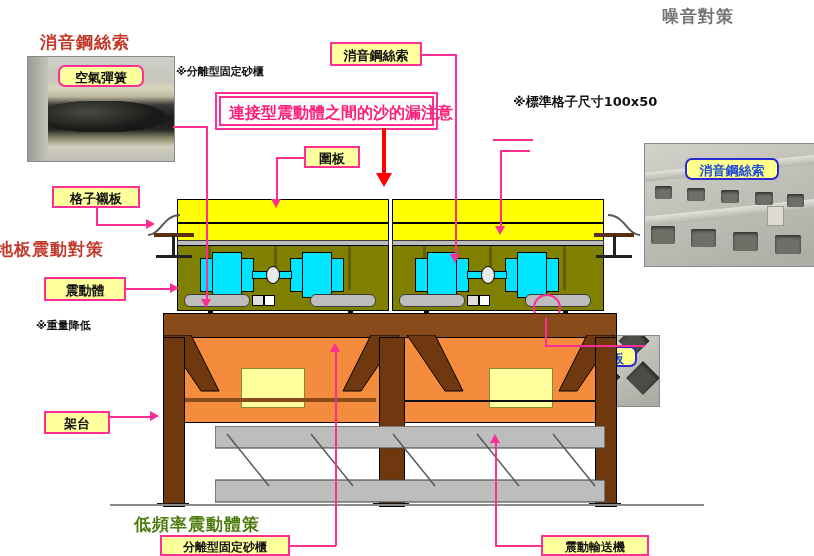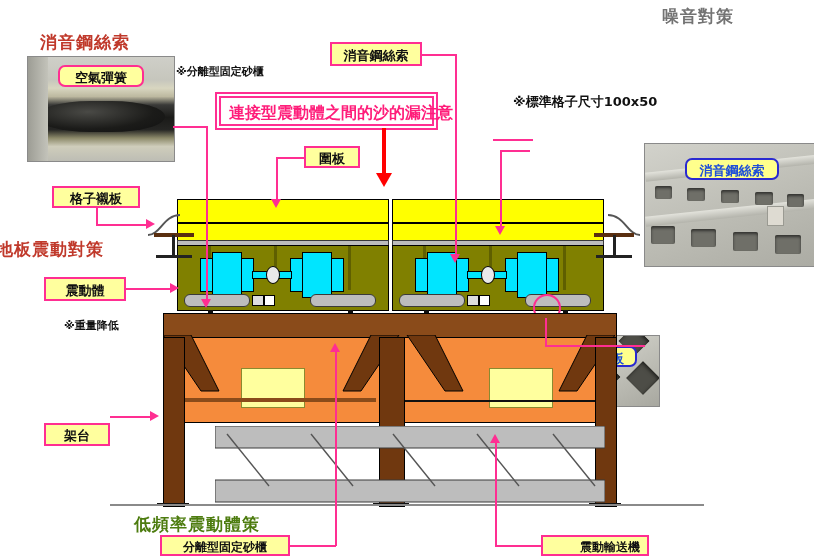--- a/index.html
+++ b/index.html
@@ -84,21 +84,21 @@
 
 <div class="abs sect-head sect-red" style="left:-4px;top:238px;">地板震動對策</div>
 
 <div class="abs sect-head sect-blk" style="left:662px;top:5px;">噪音對策</div>
 
 <div class="abs sect-head sect-blk" style="left:664px;top:243px;">安全對策</div>
 
 <div class="abs sect-head sect-blue" style="left:134px;top:513px;">低頻率震動體策</div>
 
 <div class="abs note" style="left:176px;top:64px;">※分離型固定砂櫃</div>
-<div class="abs note" style="left:36px;top:318px;margin-left:28px;">※重量降低</div>
+<div class="abs note" style="left:36px;top:318px;">※重量降低</div>
 <div class="abs note" style="left:513px;top:93px;font-size:13px;">※標準格子尺寸100x50</div>
 
 <div class="abs photo ph-air" style="left:27px;top:56px;width:146px;height:104px;">
   <div class="abs ybox round" style="left:30px;top:8px;width:86px;height:22px;line-height:18px;">空氣彈簧</div>
 </div>
 
 <div class="abs photo ph-grate" style="left:644px;top:37px;width:165px;height:122px;">
   <div class="grate-bar" style="left:0;top:18px;width:100%;height:9px;transform:rotate(-6deg);"></div>
   <div class="grate-bar" style="left:0;top:62px;width:100%;height:10px;transform:rotate(-6deg);"></div>
   <div class="grate-cell" style="left:10px;top:42px;width:17px;height:13px;"></div>
@@ -221,21 +221,21 @@
 
 <div class="abs ybox" style="left:52px;top:186px;width:88px;height:22px;line-height:17px;">格子襯板</div>
 <div class="abs ln lnv" style="left:96px;top:208px;height:16px;"></div>
 <div class="abs ln lnh" style="left:96px;top:224px;width:50px;"></div>
 <div class="abs arrowR" style="left:146px;top:219px;"></div>
 
 <div class="abs ybox" style="left:44px;top:277px;width:82px;height:24px;line-height:19px;">震動體</div>
 <div class="abs ln lnh" style="left:126px;top:288px;width:44px;"></div>
 <div class="abs arrowR" style="left:170px;top:283px;"></div>
 
-<div class="abs ybox" style="left:44px;top:423px;width:66px;height:23px;line-height:18px;">架台</div>
+<div class="abs ybox" style="left:44px;top:411px;width:66px;height:23px;line-height:18px;">架台</div>
 <div class="abs ln lnh" style="left:110px;top:416px;width:40px;"></div>
 <div class="abs arrowR" style="left:150px;top:411px;"></div>
 
 <div class="abs ln lnh" style="left:173px;top:126px;width:34px;"></div>
 <div class="abs ln lnv" style="left:206px;top:126px;height:177px;"></div>
 <div class="abs arrowD" style="left:201px;top:299px;"></div>
 
 <div class="abs ybox" style="left:330px;top:42px;width:92px;height:24px;line-height:19px;">消音鋼絲索</div>
 <div class="abs ln lnh" style="left:422px;top:54px;width:34px;"></div>
 <div class="abs ln lnv" style="left:455px;top:54px;height:204px;"></div>
@@ -256,16 +256,16 @@
 <div class="abs arrowD-red" style="left:376px;top:173px;"></div>
 
 <div class="abs ln lnv" style="left:545px;top:318px;height:28px;"></div>
 <div class="abs ln lnh" style="left:545px;top:345px;width:100px;"></div>
 
 <div class="abs ybox" style="left:160px;top:535px;width:130px;height:21px;line-height:16px;font-size:12px;">分離型固定砂櫃</div>
 <div class="abs ln lnh" style="left:290px;top:545px;width:46px;"></div>
 <div class="abs ln lnv" style="left:335px;top:348px;height:198px;"></div>
 <div class="abs arrowU" style="left:330px;top:343px;"></div>
 
-<div class="abs ybox" style="left:541px;top:535px;width:108px;height:21px;line-height:16px;font-size:12px;text-align:right;">震動輸送機</div>
+<div class="abs ybox" style="left:541px;top:535px;width:108px;height:21px;line-height:16px;font-size:12px;">震動輸送機</div>
 <div class="abs ln lnh" style="left:495px;top:545px;width:46px;"></div>
 <div class="abs ln lnv" style="left:495px;top:440px;height:106px;"></div>
 <div class="abs arrowU" style="left:490px;top:434px;"></div>
 
 </body></html>

